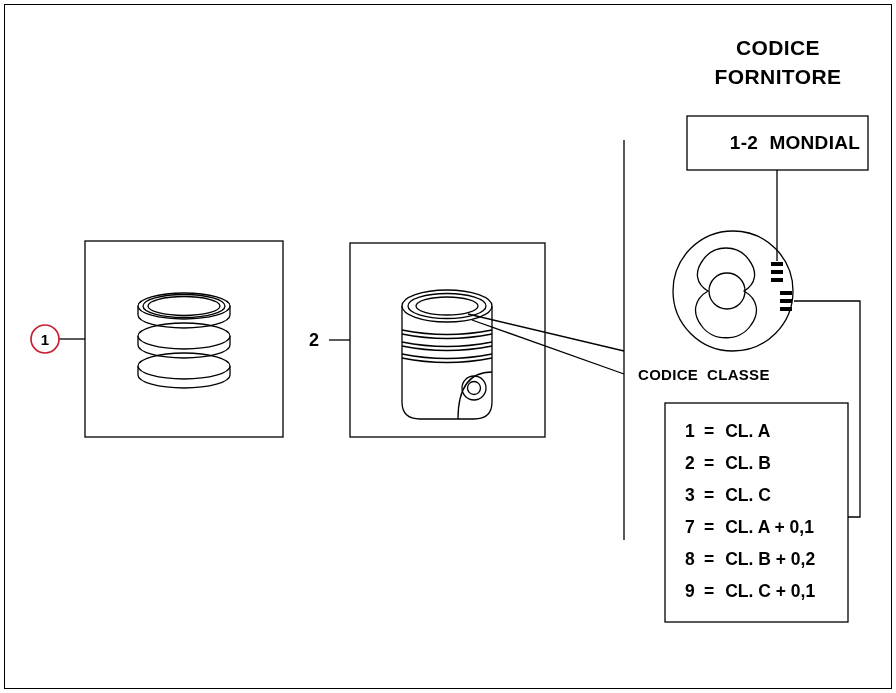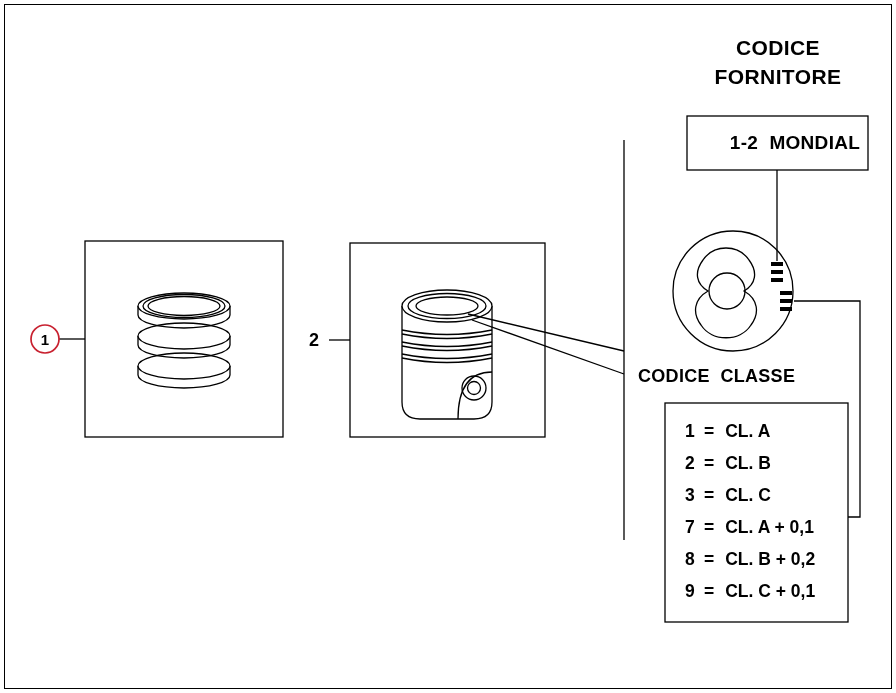--- a/index.html
+++ b/index.html
@@ -6,21 +6,21 @@
   html,body { width:896px; height:693px; background:#ffffff; font-family:"Liberation Sans", sans-serif; }
   .page { position:relative; width:896px; height:693px; background:#ffffff; overflow:hidden; color:#000; }
   .frame { position:absolute; inset:4px; border:1.5px solid #000; }
   svg.overlay { position:absolute; left:0; top:0; }
   .txt { position:absolute; font-weight:bold; color:#000; }
   .callout1 { left:31px; top:325px; width:28px; height:28px; display:flex; align-items:center; justify-content:center; font-size:15px; }
   .callout2 { left:302px; top:329px; width:24px; height:22px; display:flex; align-items:center; justify-content:center; font-size:18px; }
   .title { left:658px; top:33px; width:240px; text-align:center; font-size:21px; line-height:29px; letter-spacing:0.4px; }
   .title span { display:block; }
   .supplier { left:687px; top:116px; width:216px; height:54px; display:flex; align-items:center; justify-content:center; font-size:19px; white-space:pre; letter-spacing:0.3px; }
-  .classlabel { left:638px; top:366px; font-size:18px; white-space:pre; letter-spacing:0.3px; }
+  .classlabel { left:638px; top:366px; font-size:15px; white-space:pre; letter-spacing:0.3px; }
   .classbox { left:665px; top:403px; width:183px; height:219px; padding:12px 0 0 20px; }
   .class-row { display:flex; align-items:center; height:32px; font-size:17.5px; font-weight:bold; }
   .c-code { width:13px; }
   .c-eq { margin:0 11px 0 6px; }
 </style>
 </head>
 <body>
 
 <div class="page">
   <div class="frame"></div>

